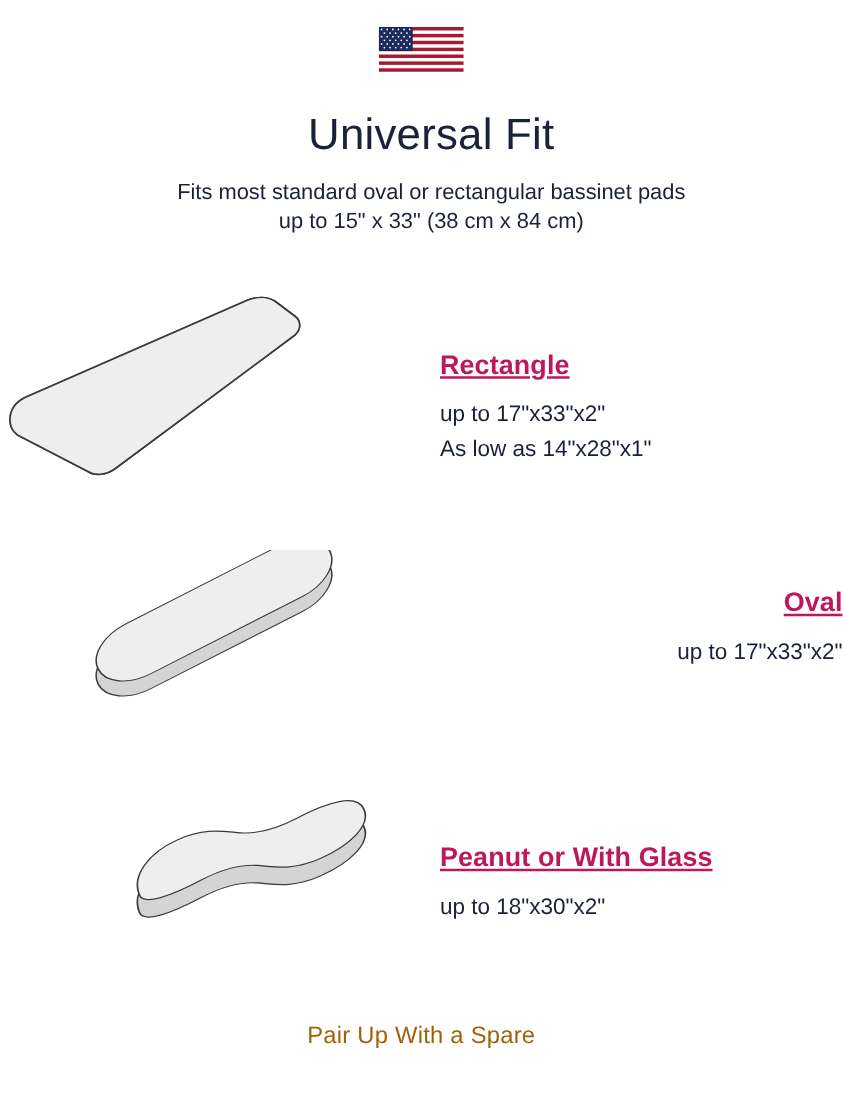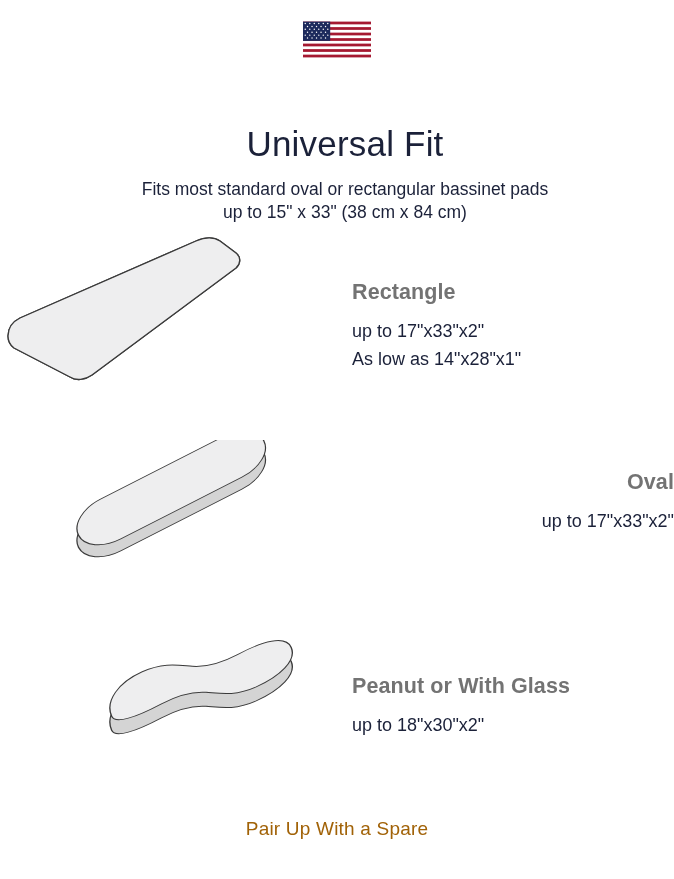--- a/index.html
+++ b/index.html
@@ -31,21 +31,20 @@
     display: block;
   }
 
   
   .header {
     position: absolute;
     left: 16px;
     right: 0;
     top: 86px;
     text-align: center;
-    margin-top: 36px;
   }
   .title {
     font-size: 35px;
     font-weight: 400;
     letter-spacing: 0.2px;
     color: #1b2139;
     margin: 0;
     line-height: 1.28;
   }
   .subtitle {
@@ -76,24 +75,25 @@
   }
   .art svg { display: block; }
 
   .labels {
     flex: 1 1 auto;
     padding-left: 12px;
   }
   .shape-name {
     font-size: 21.5px;
     font-weight: 700;
-    color: #737373;
+    color: #be185d;
     margin: 0;
     line-height: 1.2;
     letter-spacing: 0.1px;
+    text-decoration: underline;
   }
   .shape-spec {
     font-size: 18px;
     font-weight: 400;
     color: #1b2139;
     margin: 12px 0 0 0;
     line-height: 1.45;
   }
   .shape-spec + .shape-spec { margin-top: 2px; }
 

